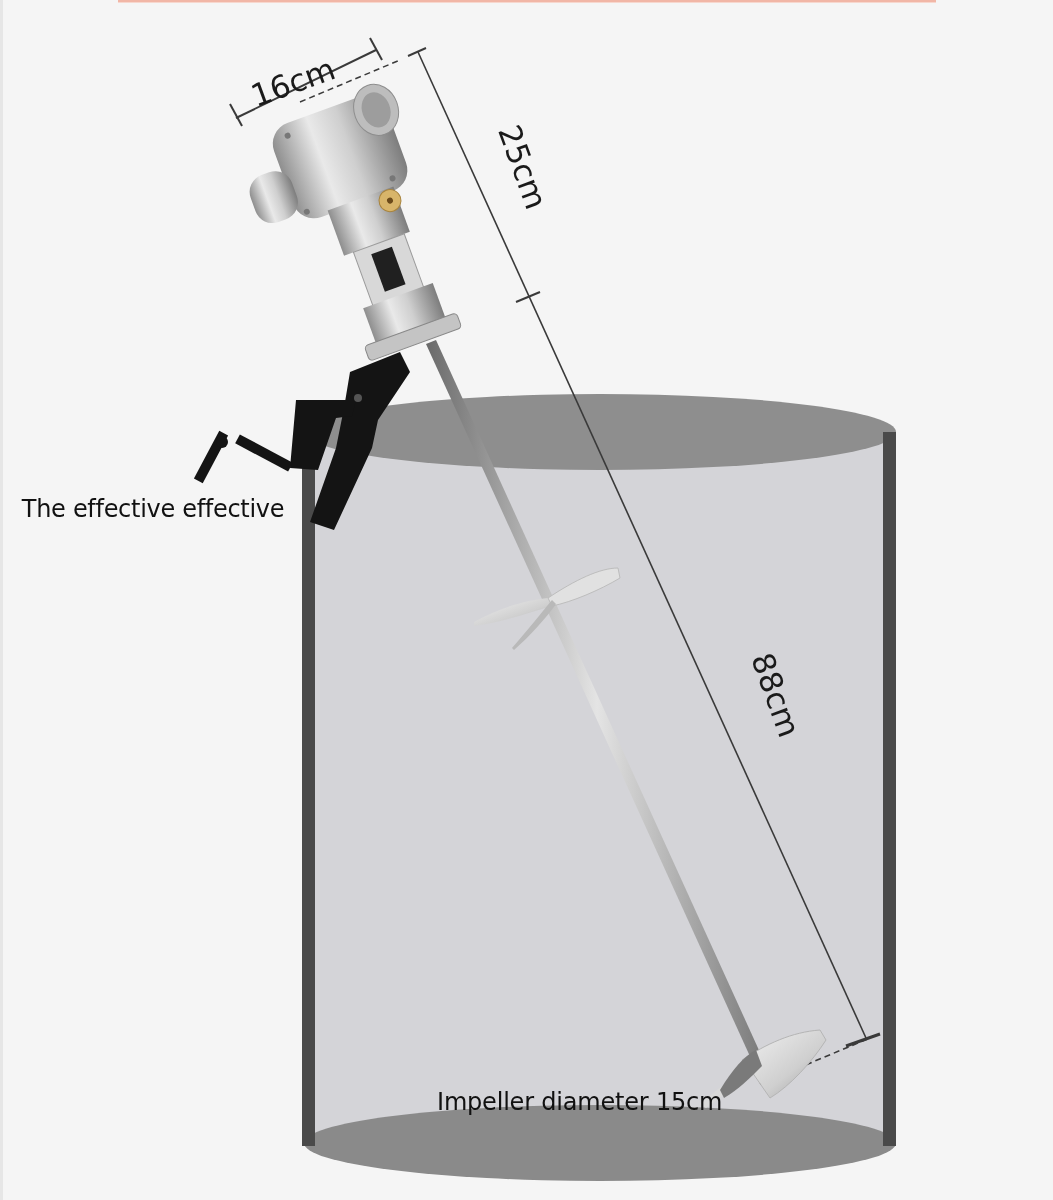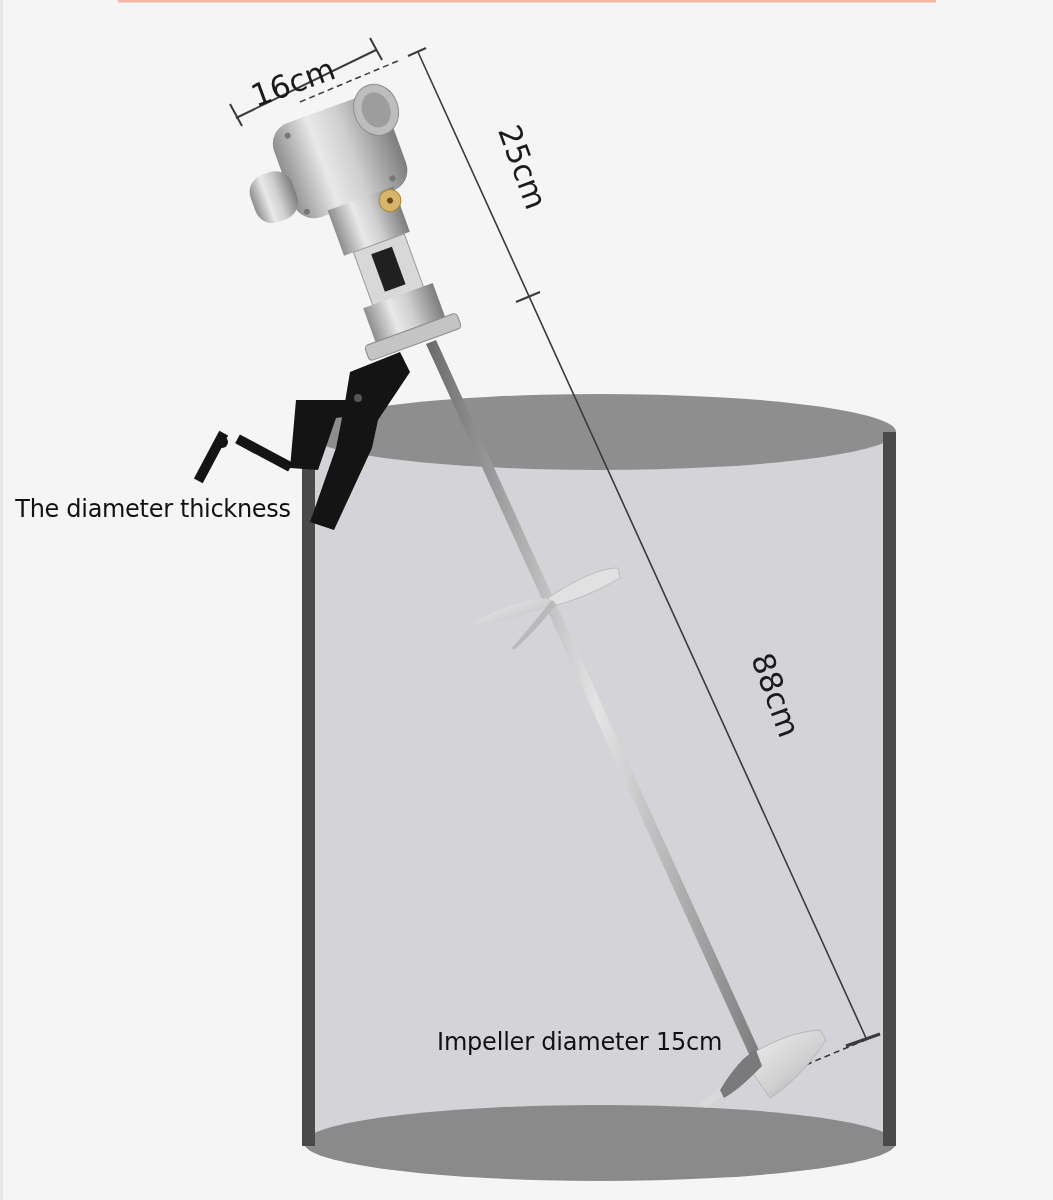--- a/index.html
+++ b/index.html
@@ -17,21 +17,21 @@
     svg.diagram { position: absolute; left: 0; top: 0; }
     .label {
       position: absolute; color: #111; font-weight: normal; white-space: nowrap;
     }
     .thickness-label {
       left: 8px; top: 498px; width: 290px; font-size: 24px; line-height: 23px;
       text-align: center; letter-spacing: -0.3px; font-family: "DejaVu Sans", sans-serif;
     }
     .thickness-label span { display: block; }
     .impeller-label {
-      left: 437px; top: 1028px; font-size: 24px; letter-spacing: -0.2px;
+      left: 437px; top: 1088px; font-size: 24px; letter-spacing: -0.2px;
       font-family: "DejaVu Sans", sans-serif;
     }
     .dim {
       position: absolute; font-size: 31px; color: #1a1a1a; white-space: nowrap;
       font-family: "DejaVu Sans", sans-serif; transform-origin: 0 0;
     }
     .dim-16 { left: 246px; top: 80px; transform: rotate(-20deg); }
     .dim-25 { left: 525px; top: 120px; transform: rotate(70deg); }
     .dim-88 { left: 778px; top: 648px; transform: rotate(70deg); }
   </style>
@@ -124,16 +124,16 @@
     <circle cx="402" cy="188" r="3" fill="#777"></circle>
     <circle cx="310" cy="190" r="3" fill="#777"></circle>
   </g>
 </svg>
 
 <div class="dim dim-16">16cm</div>
 <div class="dim dim-25">25cm</div>
 <div class="dim dim-88">88cm</div>
 
 <div class="label thickness-label">
-  <span>The diameter thickness</span>
+  <span>The effective effective</span>
 </div>
 
 <div class="label impeller-label">Impeller diameter 15cm</div>
 
 </body></html>

